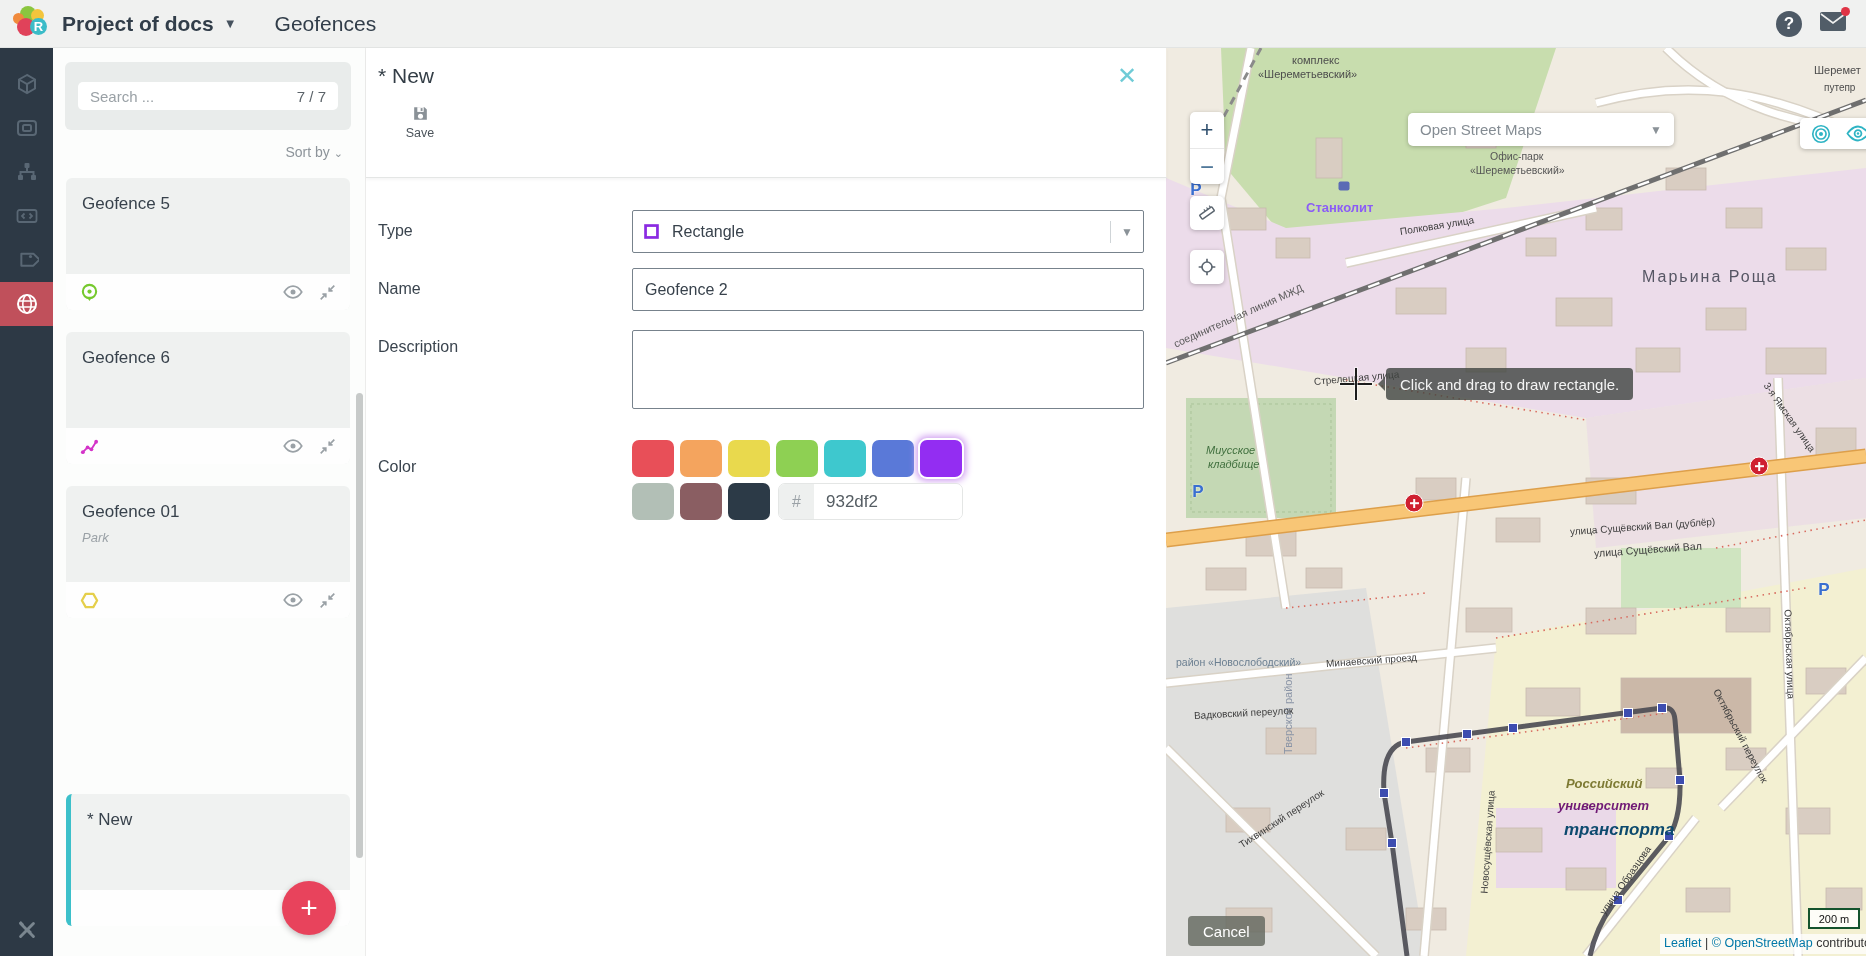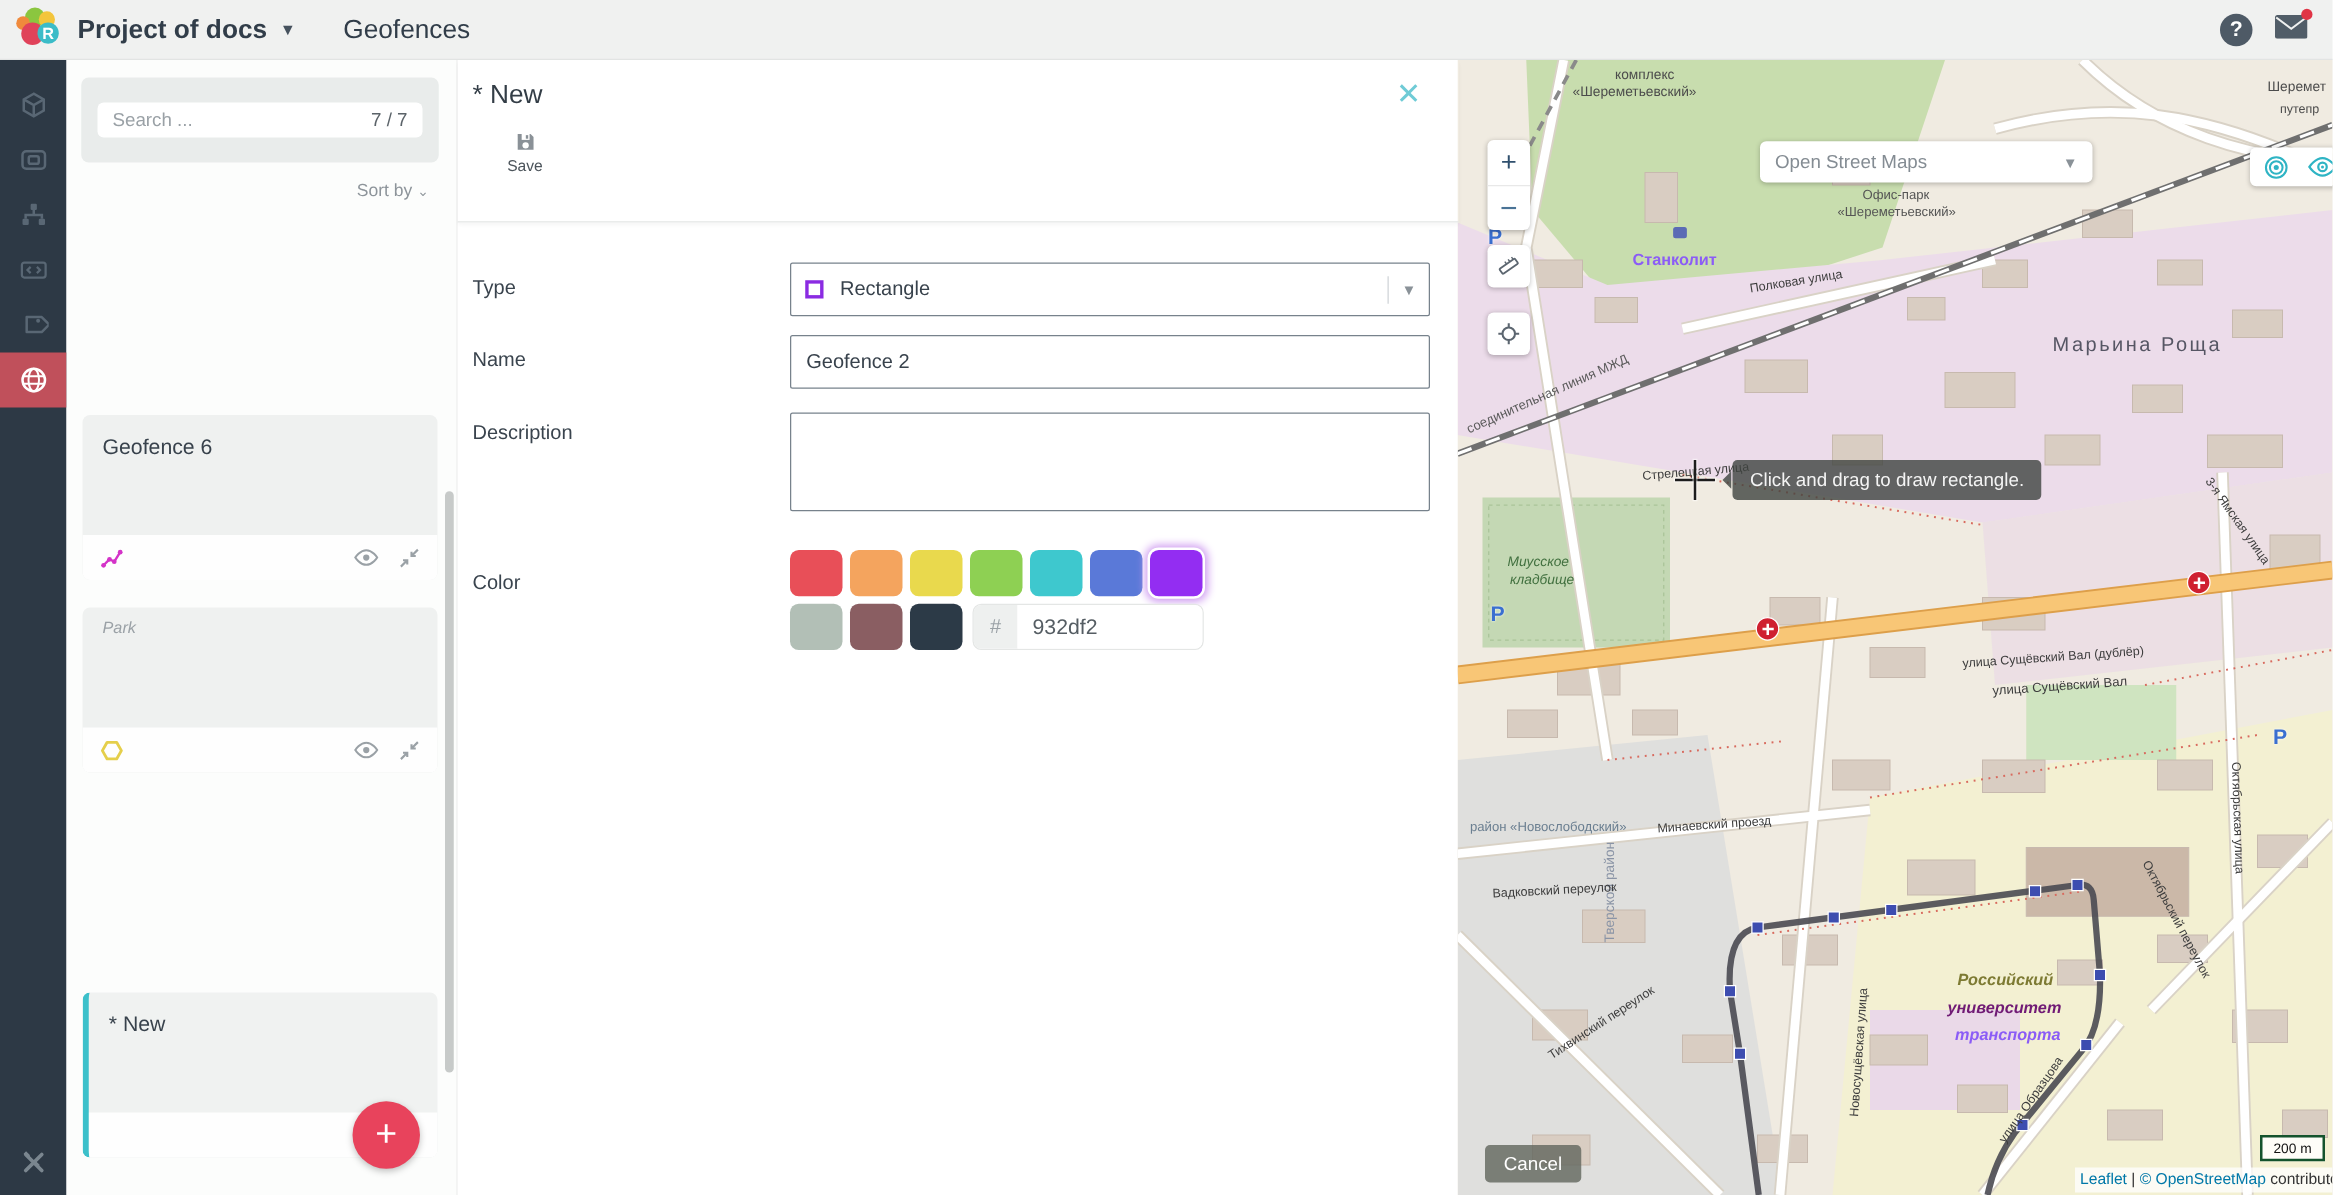--- a/index.html
+++ b/index.html
@@ -226,20 +226,44 @@
   <div class="search-wrap">
     <div class="search-box">
       <span class="search-ph">Search ...</span>
       <span class="search-count">7 / 7</span>
     </div>
   </div>
   <div class="sortby">
     <span>Sort by</span><span class="chev">⌄</span>
   </div>
 
+  <div class="card" style="top:130px">
+    <div class="card-title">Geofence 5</div>
+    <div class="card-footer">
+      <span class="gf-icon" style="color: rgb(118, 201, 46);">
+        <svg width="19" height="19" viewBox="0 0 20 20">
+            <circle cx="10" cy="9" r="7" fill="none" stroke="currentColor" stroke-width="2.2"></circle>
+            <circle cx="10" cy="9" r="2.2" fill="currentColor"></circle>
+            <path d="M7 14.5 10 19l3-4.5" fill="currentColor"></path>
+          </svg>
+      </span>
+      <span class="spacer"></span>
+      <span class="foot-ic">
+        <svg width="20" height="14" viewBox="0 0 24 16">
+            <path d="M12 1C6 1 1.5 8 1.5 8S6 15 12 15s10.5-7 10.5-7S18 1 12 1z" fill="none" stroke="currentColor" stroke-width="2"></path>
+            <circle cx="12" cy="8" r="3" fill="currentColor"></circle>
+          </svg>
+      </span>
+      <span class="foot-ic">
+        <svg width="17" height="17" viewBox="0 0 20 20">
+            <path d="M18 2l-6 6m0-4v4h4M2 18l6-6m-4 0h4v4" fill="none" stroke="currentColor" stroke-width="2"></path>
+          </svg>
+      </span>
+    </div>
+  </div>
 
   <div class="card" style="top:284px">
     <div class="card-title">Geofence 6</div>
     <div class="card-footer">
       <span class="gf-icon" style="color: rgb(212, 51, 200);">
         <svg width="19" height="19" viewBox="0 0 20 20">
             <path d="M3 16l5-5 4 2 5-8" fill="none" stroke="currentColor" stroke-width="2"></path>
             <circle cx="3" cy="16" r="2" fill="currentColor"></circle>
             <circle cx="8" cy="11" r="2" fill="currentColor"></circle>
             <circle cx="12" cy="13" r="2" fill="currentColor"></circle>
@@ -255,20 +279,21 @@
       </span>
       <span class="foot-ic">
         <svg width="17" height="17" viewBox="0 0 20 20">
             <path d="M18 2l-6 6m0-4v4h4M2 18l6-6m-4 0h4v4" fill="none" stroke="currentColor" stroke-width="2"></path>
           </svg>
       </span>
     </div>
   </div>
 
   <div class="card" style="top:438px">
+    <div class="card-title">Geofence 01</div>
     <div class="card-sub">Park</div>
     <div class="card-footer">
       <span class="gf-icon" style="color: rgb(229, 207, 75);">
         <svg width="19" height="19" viewBox="0 0 20 20">
             <path d="M6 3h8l4 7-4 7H6l-4-7z" fill="none" stroke="currentColor" stroke-width="2.4" stroke-linejoin="round"></path>
           </svg>
       </span>
       <span class="spacer"></span>
       <span class="foot-ic">
         <svg width="20" height="14" viewBox="0 0 24 16">
@@ -484,21 +509,21 @@
       <span class="mlabel" style="left: 404px; top: 478px; font-size: 10px; color: rgb(61, 61, 61); transform: rotate(-4deg);">улица Сущёвский Вал (дублёр)</span>
       <span class="mlabel" style="left: 428px; top: 499px; font-size: 10.5px; color: rgb(61, 61, 61); transform: rotate(-4deg);">улица Сущёвский Вал</span>
       <span class="mlabel" style="left: 10px; top: 608px; font-size: 10.5px; color: rgb(107, 127, 145);">район «Новослободский»</span>
       <span class="mlabel" style="left: 160px; top: 610px; font-size: 10px; color: rgb(61, 61, 61); transform: rotate(-4deg);">Минаевский проезд</span>
       <span class="mlabel" style="left: 122px; top: 700px; font-size: 11px; color: rgb(138, 148, 166); transform: rotate(-90deg);">Тверской район</span>
       <span class="mlabel" style="left: 28px; top: 662px; font-size: 10px; color: rgb(61, 61, 61); transform: rotate(-3deg);">Вадковский переулок</span>
       <span class="mlabel" style="left: 74px; top: 792px; font-size: 10px; color: rgb(61, 61, 61); transform: rotate(-33deg);">Тихвинский переулок</span>
       <span class="mlabel" style="left: 318px; top: 840px; font-size: 10px; color: rgb(61, 61, 61); transform: rotate(-86deg);">Новосущёвская улица</span>
       <span class="mlabel" style="left: 400px; top: 728px; font-size: 13px; color: rgb(125, 122, 51); font-weight: 700; font-style: italic;">Российский</span>
       <span class="mlabel" style="left: 392px; top: 750px; font-size: 13px; color: #701a75; font-weight: 700; font-style: italic;">университет</span>
-      <span class="mlabel" style="left: 398px; top: 772px; font-size: 13px; color: #8b5cf6; font-weight: 700; font-style: italic;">транспорта</span>
+      <span class="mlabel" style="left: 398px; top: 772px; font-size: 17px; color: #0c4a6e; font-weight: 700; font-style: italic;">транспорта</span>
       <span class="mlabel" style="left: 622px; top: 556px; font-size: 10px; color: rgb(61, 61, 61); transform: rotate(88deg);">Октябрьская улица</span>
       <span class="mlabel" style="left: 550px; top: 636px; font-size: 10px; color: rgb(61, 61, 61); transform: rotate(62deg);">Октябрьский переулок</span>
       <span class="mlabel" style="left: 436px; top: 860px; font-size: 10px; color: rgb(61, 61, 61); transform: rotate(-55deg);">улица Образцова</span>
     </div>
   <div>
       <div class="marker medical" style="left: 593px; top: 418px;"></div>
       <div class="marker medical" style="left: 248px; top: 455px;"></div>
       <div class="marker parking" style="left: 32px; top: 444px;">P</div>
       <div class="marker parking" style="left: 658px; top: 542px;">P</div>
       <div class="marker parking" style="left: 30px; top: 142px;">P</div>

